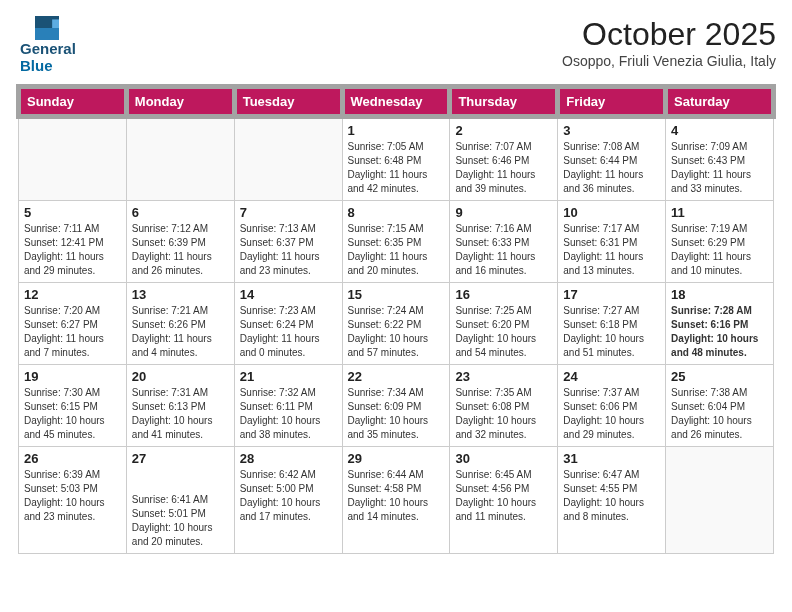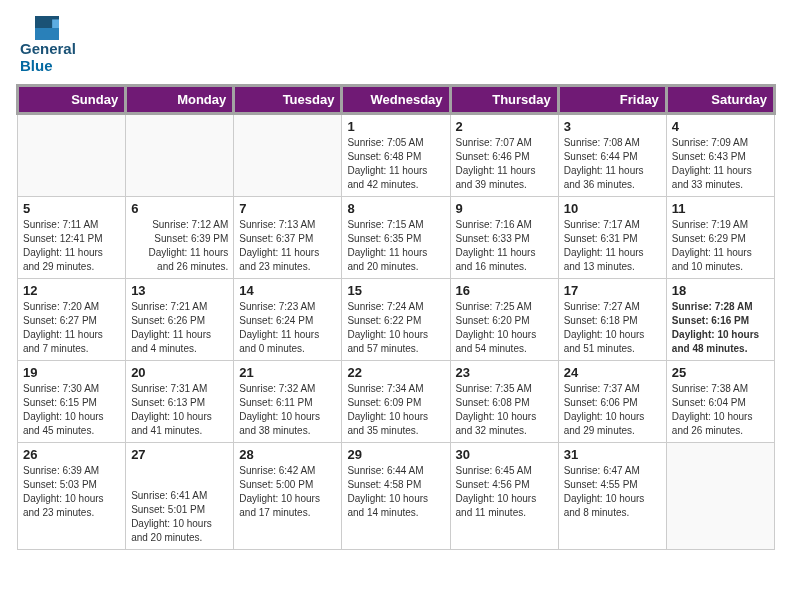--- a/index.html
+++ b/index.html
@@ -37,27 +37,27 @@
     .location {
       font-size: 14px;
       color: #444;
     }
     .calendar {
       width: 100%;
       border-collapse: collapse;
       border: 1px solid #ccc;
     }
     .calendar th {
-      background: #701a75;
+      background: #be185d;
       color: #fff;
-      text-align: right;
+      text-align: left;
       padding: 5px 6px;
       font-size: 13px;
       font-weight: bold;
-      border: 3px solid #a3a3a3;
+      border: 5px solid #a3a3a3;
     }
     .calendar td {
       vertical-align: top;
       border: 1px solid #ccc;
       padding: 4px 5px;
       width: 108px;
       min-height: 80px;
       font-size: 10.5px;
       color: #333;
       background: #fff;
@@ -88,20 +88,24 @@
     <svg class="logo-icon" viewBox="0 0 28 28">
       <rect x="0" y="0" width="28" height="14" fill="#1a5276"></rect>
       <rect x="0" y="14" width="28" height="14" fill="#2980b9"></rect>
       <polygon points="20,4 28,4 28,14 20,14" fill="#5dade2"></polygon>
     </svg>
     <div style="margin-left:4px;">
       <div style="font-size:15px;font-weight:bold;color:#1a5276;">General</div>
       <div style="font-size:15px;font-weight:bold;color:#0369a1;">Blue</div>
     </div>
   </div>
+  <div class="title-block">
+    <div class="month-title">October 2025</div>
+    <div class="location">Osoppo, Friuli Venezia Giulia, Italy</div>
+  </div>
 </div>
 
 <table class="calendar">
   <thead>
     <tr>
     <th>Sunday</th>
         <th>Monday</th>
         <th>Tuesday</th>
         <th>Wednesday</th>
         <th>Thursday</th>
@@ -141,21 +145,21 @@
       </tr>
       <tr class="week-row">
         <td>
           <div class="day-number">5</div>
           <div class="day-info" style="white-space: pre-line;">Sunrise: 7:11 AM
 Sunset: 12:41 PM
 Daylight: 11 hours and 29 minutes.</div>
         </td>
         <td>
           <div class="day-number">6</div>
-          <div class="day-info" style="white-space: pre-line; text-align: right;">Sunrise: 7:12 AM
+          <div class="day-info" style="white-space: pre-line;">Sunrise: 7:12 AM
 Sunset: 6:39 PM
 Daylight: 11 hours and 26 minutes.</div>
         </td>
         <td>
           <div class="day-number">7</div>
           <div class="day-info" style="white-space: pre-line;">Sunrise: 7:13 AM
 Sunset: 6:37 PM
 Daylight: 11 hours and 23 minutes.</div>
         </td>
         <td>

